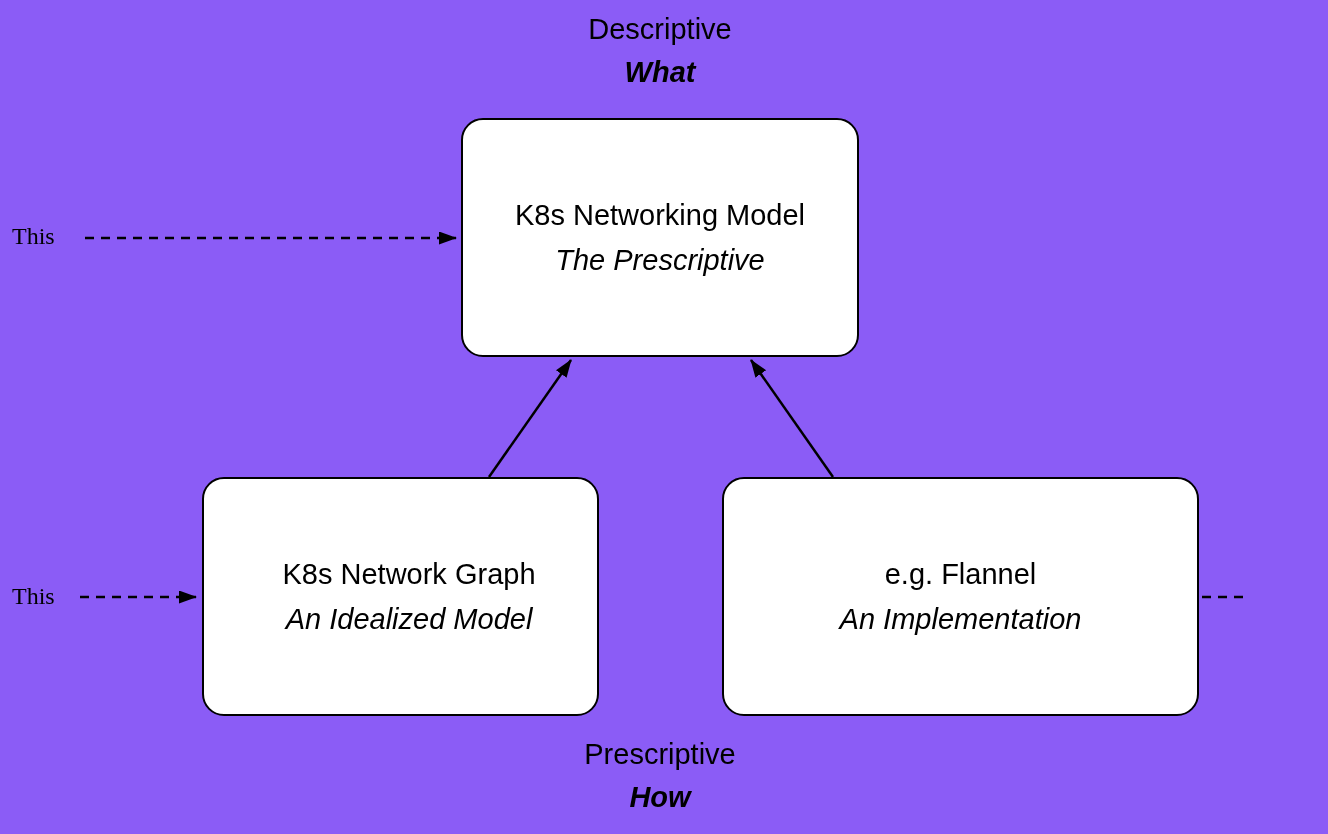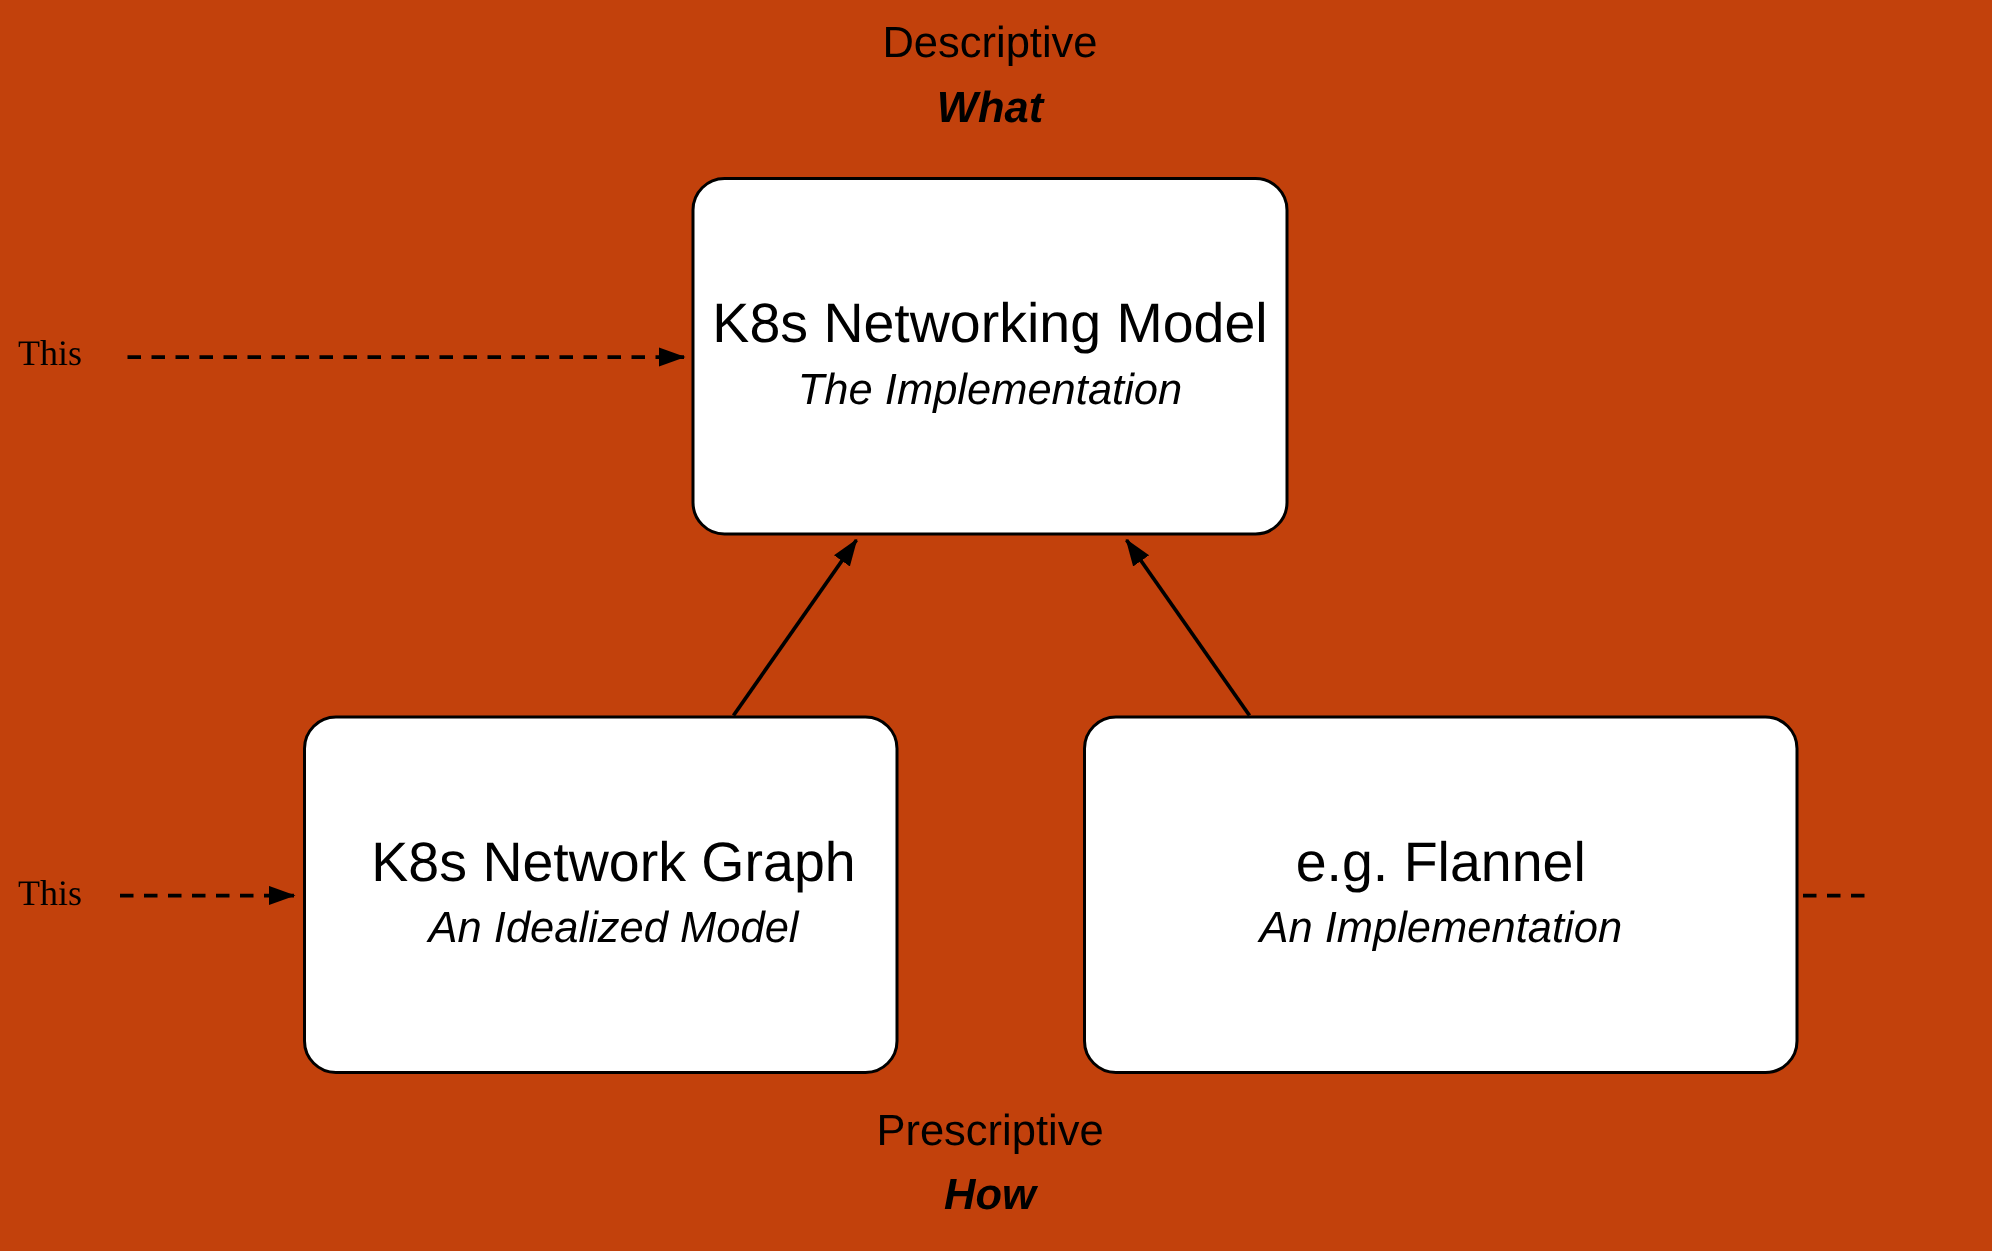--- a/index.html
+++ b/index.html
@@ -7,21 +7,21 @@
     padding: 0;
   }
   body {
     font-family: "Liberation Sans", "DejaVu Sans", sans-serif;
     color: #000000;
   }
   .canvas {
     position: relative;
     width: 1328px;
     height: 834px;
-    background: #c2410c;
+    background: #8b5cf6;
     overflow: hidden;
   }
   .arrow-layer {
     position: absolute;
     left: 0;
     top: 0;
     width: 1328px;
     height: 834px;
     pointer-events: none;
   }
@@ -31,21 +31,21 @@
     background: #FFFFFF;
     border: 2.5px solid #000000;
     border-radius: 22px;
     display: flex;
     flex-direction: column;
     align-items: center;
     justify-content: center;
     text-align: center;
   }
   .node .title {
-    font-size: 37px;
+    font-size: 29px;
     line-height: 45px;
     white-space: nowrap;
   }
   .node .subtitle {
     font-size: 29px;
     line-height: 45px;
     font-style: italic;
     white-space: nowrap;
   }
   .node-spec  { left: 461px; top: 118px; width: 398px; height: 239px; }
@@ -93,21 +93,21 @@
     <line x1="833" y1="477" x2="751" y2="360" stroke="#000000" stroke-width="2.5" marker-end="url(#ah)"></line>
   </svg>
 
   <div class="axis-label axis-label-top">
     <div class="l1">Descriptive</div>
     <div class="l2">What</div>
   </div>
 
   <div class="node node-spec">
     <div class="title">K8s Networking Model</div>
-    <div class="subtitle">The Implementation</div>
+    <div class="subtitle">The Prescriptive</div>
   </div>
 
   <div class="node node-graph">
     <div class="title">K8s Network Graph</div>
     <div class="subtitle">An Idealized Model</div>
   </div>
 
   <div class="node node-impl">
     <div class="title">e.g. Flannel</div>
     <div class="subtitle">An Implementation</div>

